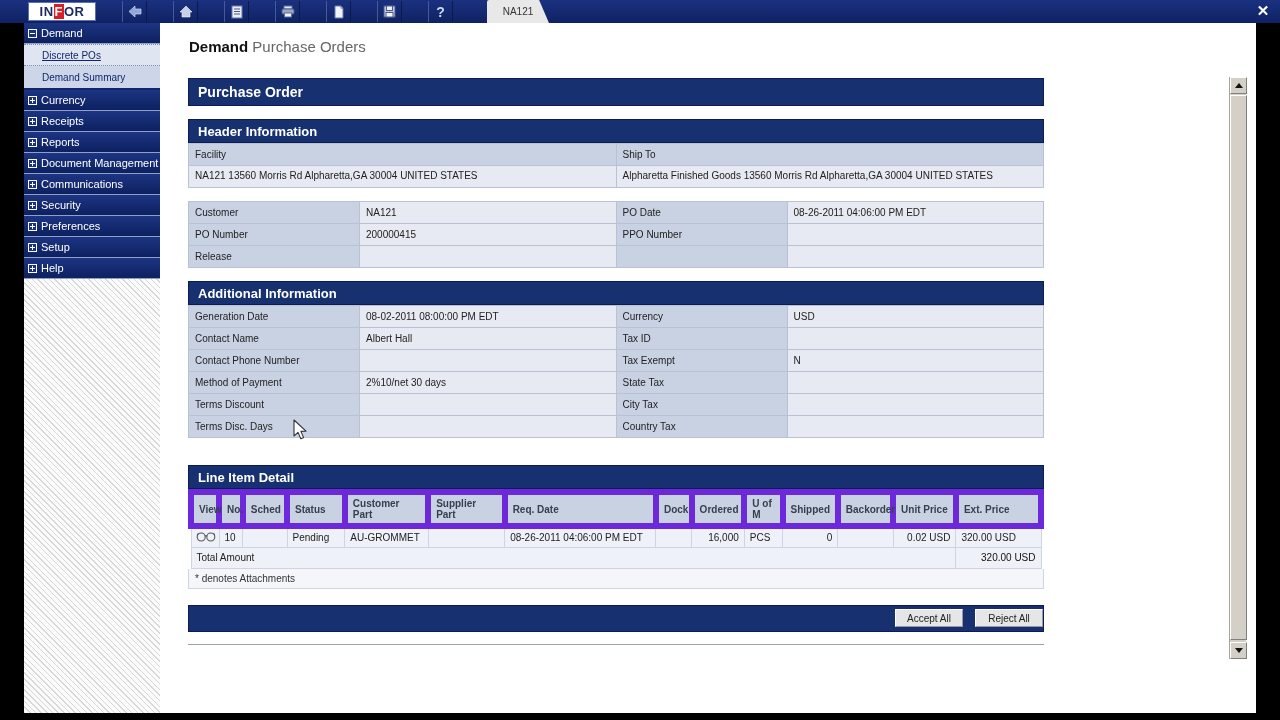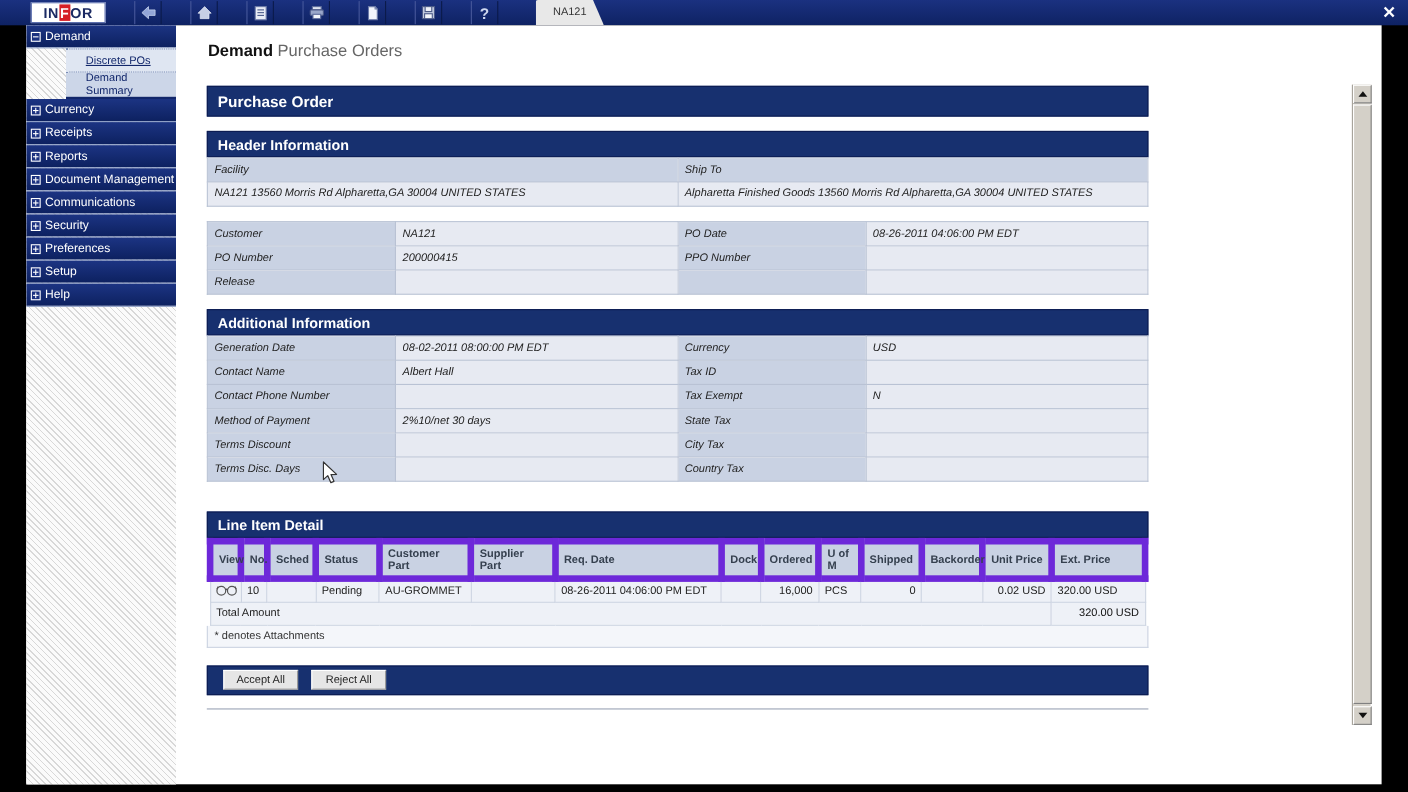--- a/index.html
+++ b/index.html
@@ -101,21 +101,20 @@
     content:''; position:absolute; left:1px; top:3px;
     width:5px; height:1px; background:#fff;
   }
   .pm.plus::after {
     content:''; position:absolute; left:3px; top:1px;
     width:1px; height:5px; background:#fff;
   }
   .menu-children {
     background: #ccd6e8;
     border-bottom: 2px solid #12276b;
-    margin-left: 36px;
   }
   .child {
     height: 22px; display:flex; align-items:center;
     font-size: 10px; color: #12276b;
     padding-left: 18px;
     cursor: default;
   }
   .child.selected {
     background: #dfe6f2;
     border-top: 1px dotted #7b8cb5;
@@ -159,21 +158,20 @@
     table-layout: fixed;
   }
   table.grid td {
     border: 1px solid #b9c2d4;
     padding: 3px 6px;
     height: 22px;
     vertical-align: middle;
     color: #222;
     overflow: hidden;
     white-space: nowrap;
-    font-style: italic;
   }
   td.lbl {
     background: #c9d2e3;
     color: #35404f;
   }
   td.val { background: #e7eaf2; }
   td.subhead {
     background: #c9d2e3; color:#4a5564; height: 20px;
   }
   td.addr {
@@ -208,21 +206,21 @@
     border:1px solid #cdd4e2; border-top:none;
     background:#f4f6fa; font-size:10px; color:#333;
     padding: 4px 6px;
   }
 
   .btnbar {
     margin-top: 16px;
     height: 27px;
     background: #17306f;
     border: 1px solid #0c1c52;
-    display:flex; align-items:center; justify-content:flex-start;
+    display:flex; align-items:center; justify-content:flex-end;
     gap: 12px;
     padding-left: 14px;
   }
   .btn {
     min-width: 68px; height: 18px;
     background: #e6e6e6;
     border: 1px solid #9a9a9a;
     border-top-color:#fff; border-left-color:#fff;
     font-size: 10px; color:#222;
     display:flex; align-items:center; justify-content:center;

